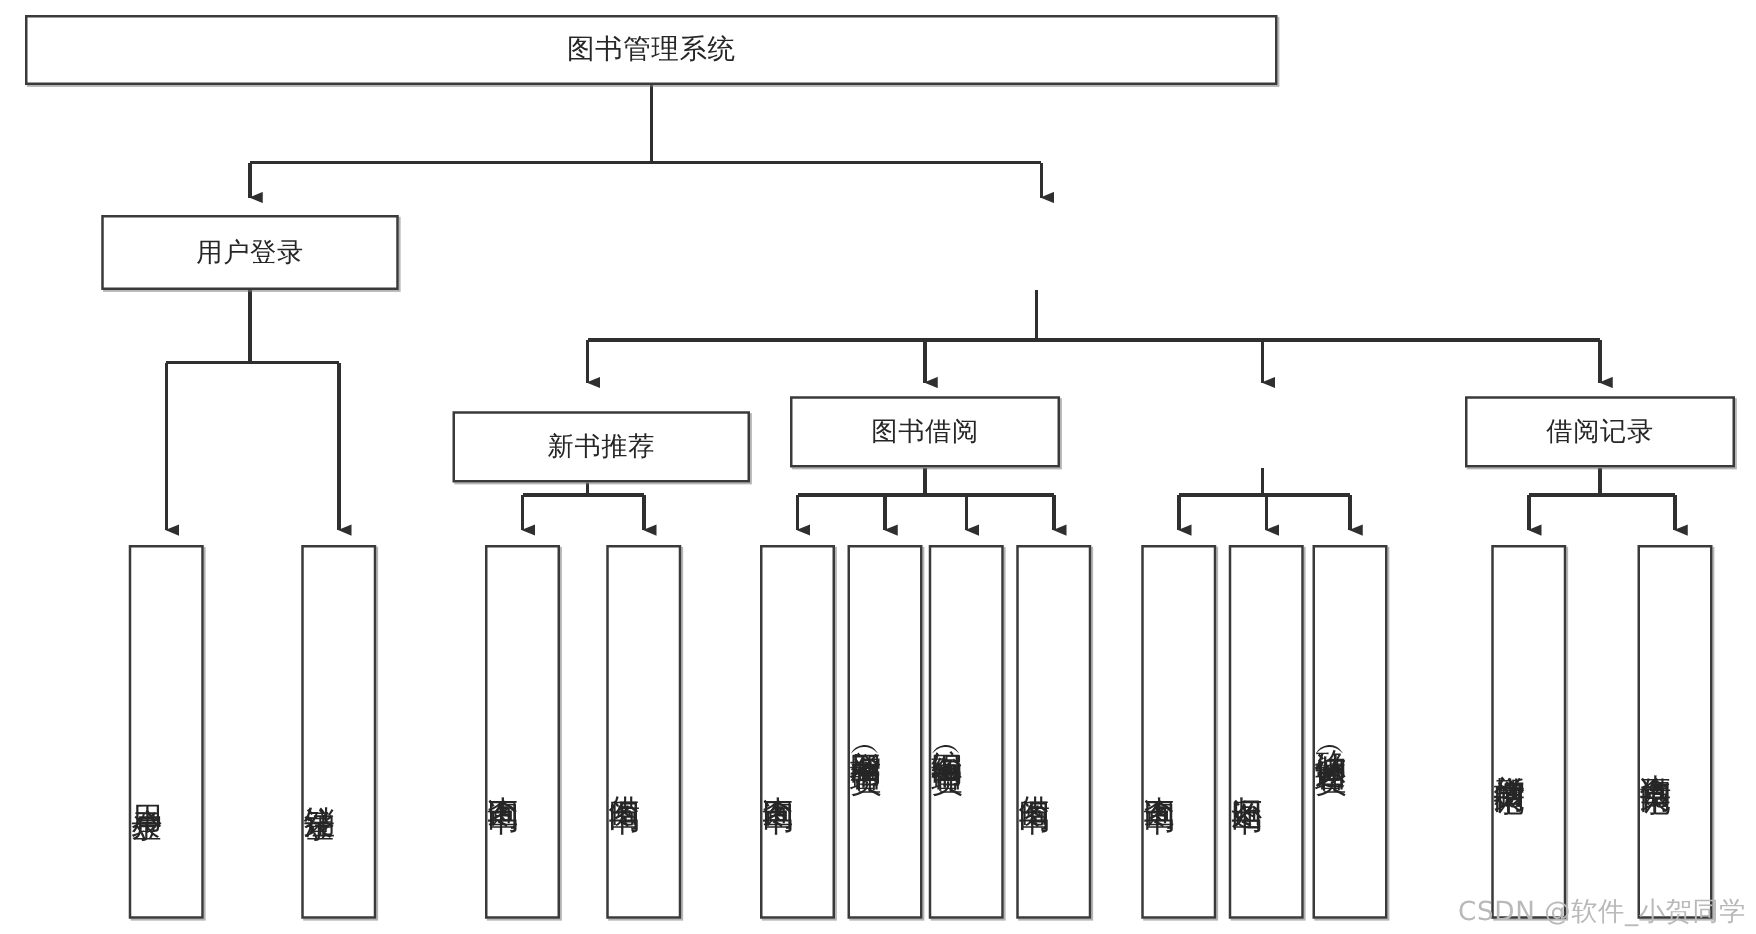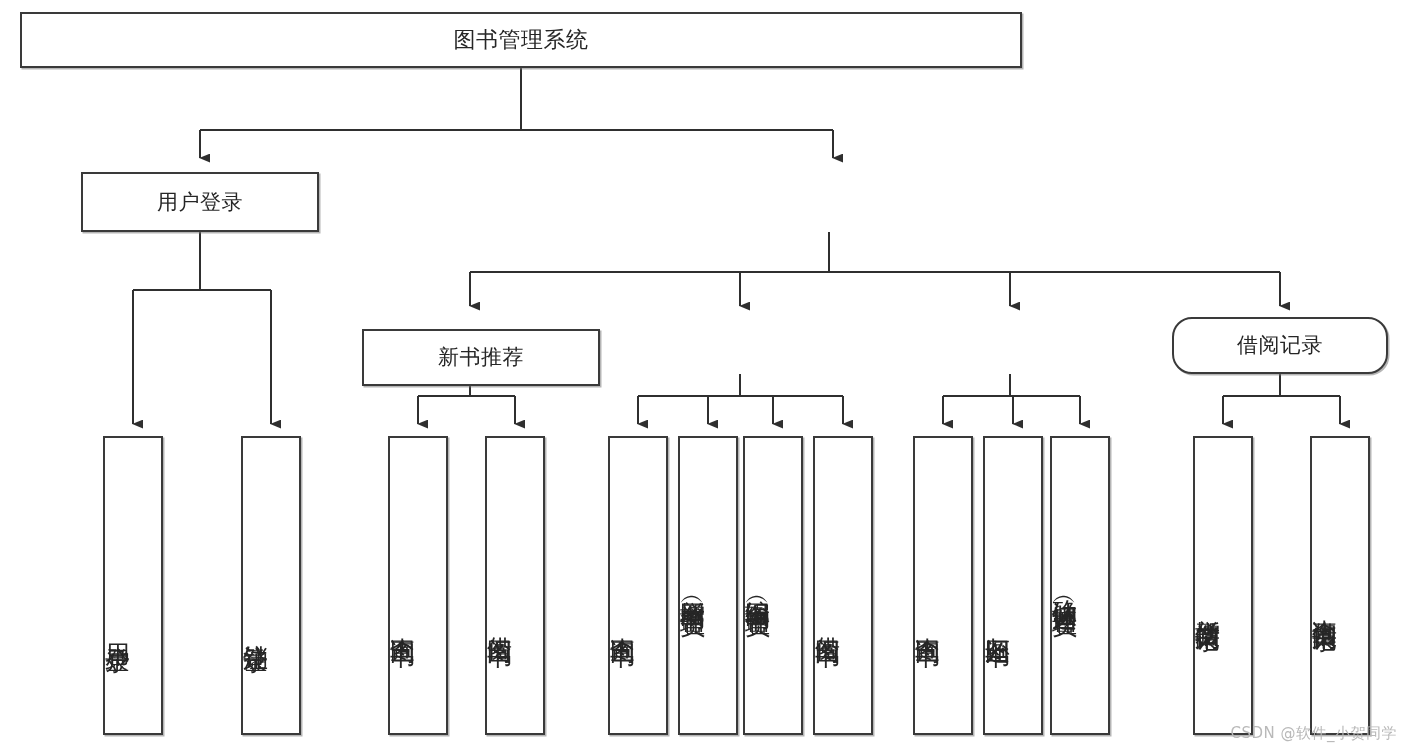--- a/index.html
+++ b/index.html
@@ -55,21 +55,21 @@
     text-orientation: upright;
     font-size: 25px;
     line-height: 1.0;
     letter-spacing: 2px;
     white-space: nowrap;
   }
   #watermark {
     position: absolute;
     right: 8px;
     bottom: 4px;
-    font-size: 15px;
+    font-size: 21px;
     color: #b9b9b9;
     letter-spacing: 0.5px;
     font-family: "DejaVu Sans", "Liberation Sans", sans-serif;
     white-space: nowrap;
   }
 </style>
 </head>
 <body>
 
 <div id="canvas">
@@ -130,23 +130,26 @@
 
   <div class="node horiz" style="left:81px; top:172px; width:238px; height:60px;">
     <span class="label">用户登录</span>
   </div>
 
 
   <div class="node horiz" style="left:362px; top:317px; width:238px; height:57px;margin-top:12px;">
     <span class="label">新书推荐</span>
   </div>
 
-
-
-  <div class="node horiz" style="left:1172px; top:317px; width:216px; height:57px;border-radius:20px;">
+  <div class="node horiz" style="left:632px; top:317px; width:216px; height:57px;">
+    <span class="label">图书借阅</span>
+  </div>
+
+
+  <div class="node horiz" style="left:1172px; top:317px; width:216px; height:57px;">
     <span class="label">借阅记录</span>
   </div>
 
   <div class="node vert" style="left:103px; top:436px; width:60px; height:299px; padding-top:84px;">
     <span class="label">用户登录</span>
   </div>
 
   <div class="node vert" style="left:241px; top:436px; width:60px; height:299px; padding-top:84px;">
     <span class="label">注销登录</span>
   </div>

